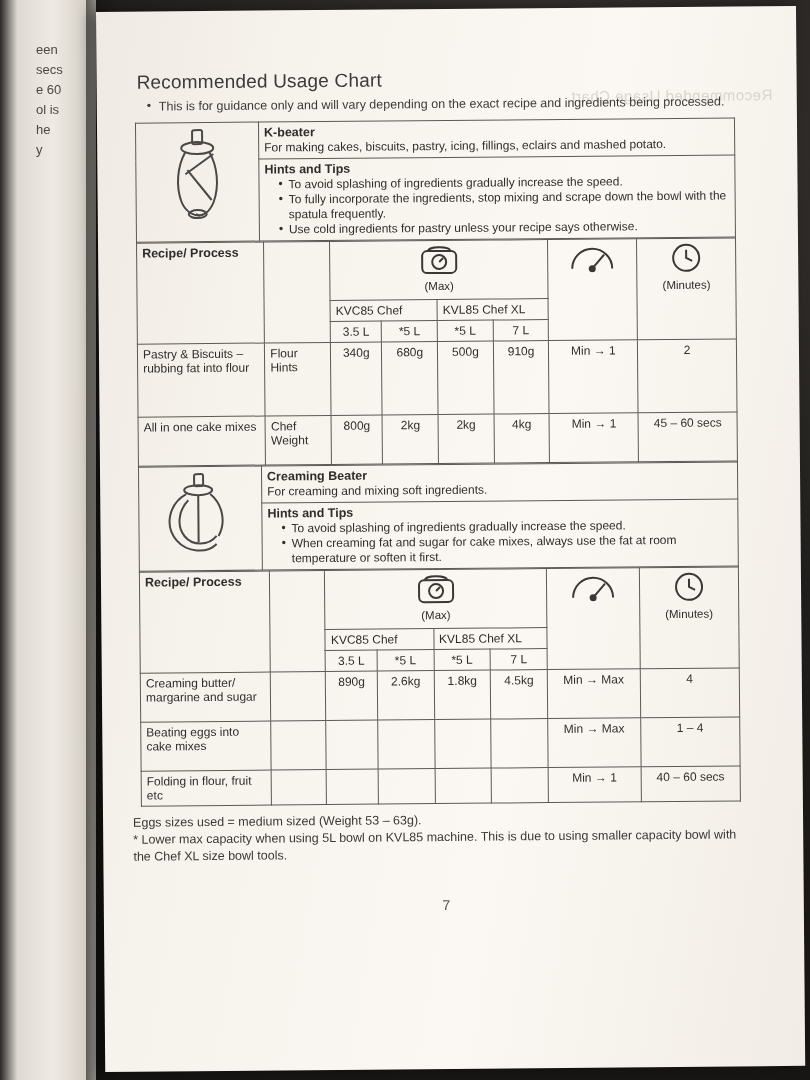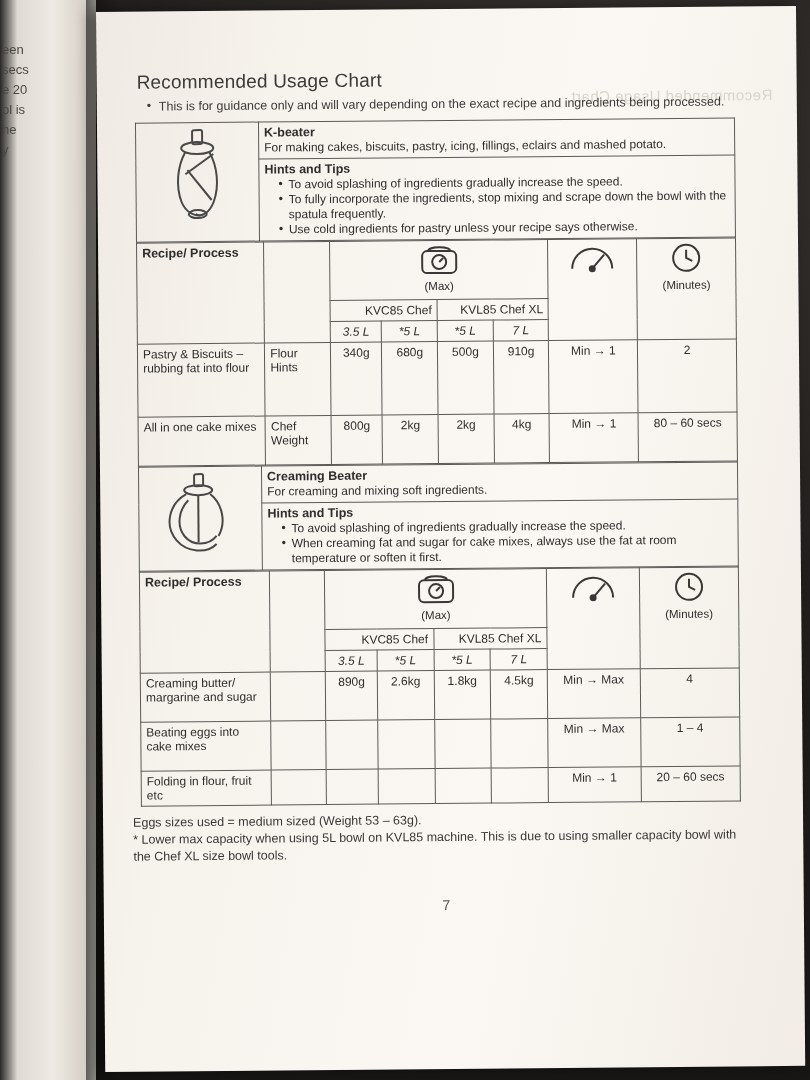--- a/index.html
+++ b/index.html
@@ -21,21 +21,21 @@
     background:linear-gradient(90deg,#2a2724 0%,#ded9d2 18%,#efeae3 55%,#cdc7be 100%);
   }
   .spine-shadow{
     position:absolute;left:86px;top:0;width:34px;height:1080px;
     background:linear-gradient(90deg, rgba(0,0,0,.55), rgba(0,0,0,.18) 45%, rgba(0,0,0,0));
   }
   .spine-text{
     position:absolute;left:0;top:40px;width:86px;
     font-size:13px;color:#4b4844;line-height:20px;padding-left:2px;
   }
-  .spine-text div{white-space:nowrap;}
+  .spine-text div{white-space:nowrap;padding-left:34px;}
   
   .page{
     position:absolute;left:96px;top:12px;width:700px;height:1060px;
     background:linear-gradient(100deg,#efeae3 0%,#f6f2ec 22%,#fbf8f3 60%,#f1ece5 100%);
     box-shadow:-6px 0 14px rgba(0,0,0,.45);
     transform:rotate(-0.5deg);
     transform-origin:top left;
   }
   .page-inner{
     position:absolute;left:28px;top:60px;width:630px;
@@ -82,35 +82,35 @@
   .footnotes{
     margin:8px 0 0 2px;font-size:12.5px;color:#3a3836;line-height:17px;width:620px;
   }
   .footnotes .f2{padding-left:0;}
   .pageno{
     text-align:center;font-size:14px;color:#57544f;margin-top:34px;letter-spacing:1px;
   }
   
   svg.tool{display:block;margin:0 auto;}
   .ic{vertical-align:middle;}
-  .sub-head{font-size:12px;font-weight:bold;text-align:right;}
-  .unit{font-size:12px;font-weight:bold;text-align:center;font-style:italic;}
+  .sub-head{font-size:12px;font-weight:bold;text-align:left;}
+  .unit{font-size:12px;font-weight:bold;text-align:center;}
   .arrow{white-space:nowrap;margin-left:24px;}
 </style>
 </head>
 <body>
 
 <div class="desk"></div>
 
 <div class="spine"></div>
 <div class="spine-text">
   <div>een</div>
   <div>secs</div>
   <div></div>
-  <div>e 20</div>
+  <div>e 60</div>
   <div>ol is</div>
   <div></div>
   <div>he</div>
   <div>y</div>
 </div>
 <div class="spine-shadow"></div>
 
 <div class="page">
   <div class="bleed">Recommended Usage Chart</div>
 
@@ -203,21 +203,21 @@
         <td class="center">2</td>
       </tr>
       <tr>
         <td style="height:42px;">All in one cake mixes</td>
         <td>Chef Weight</td>
         <td class="center">800g</td>
         <td class="center">2kg</td>
         <td class="center">2kg</td>
         <td class="center">4kg</td>
         <td class="center arrow">Min → 1</td>
-        <td class="center">80 – 60 secs</td>
+        <td class="center">45 – 60 secs</td>
       </tr>
     </tbody>
       </table>
 
     <table class="chart">
       <tbody>
           <tr>
         <td class="tool-cell" rowspan="2">
           <svg class="tool" width="92" height="92" viewBox="0 0 92 92" fill="none" stroke="#4a4846" stroke-width="2">
             <rect x="40" y="4" width="9" height="12" rx="2"></rect>
@@ -308,21 +308,21 @@
         <td class="center">1 – 4</td>
       </tr>
       <tr>
         <td style="height:26px;">Folding in flour, fruit etc</td>
         <td></td>
         <td class="center"></td>
         <td class="center"></td>
         <td class="center"></td>
         <td class="center"></td>
         <td class="center arrow">Min → 1</td>
-        <td class="center">20 – 60 secs</td>
+        <td class="center">40 – 60 secs</td>
       </tr>
     </tbody>
       </table>
 
     <div class="footnotes">
       <div>Eggs sizes used = medium sized (Weight 53 – 63g).</div>
       <div class="f2">* Lower max capacity when using 5L bowl on KVL85 machine. This is due to using smaller capacity bowl with the Chef XL size bowl tools.</div>
     </div>
 
     <div class="pageno">7</div>

